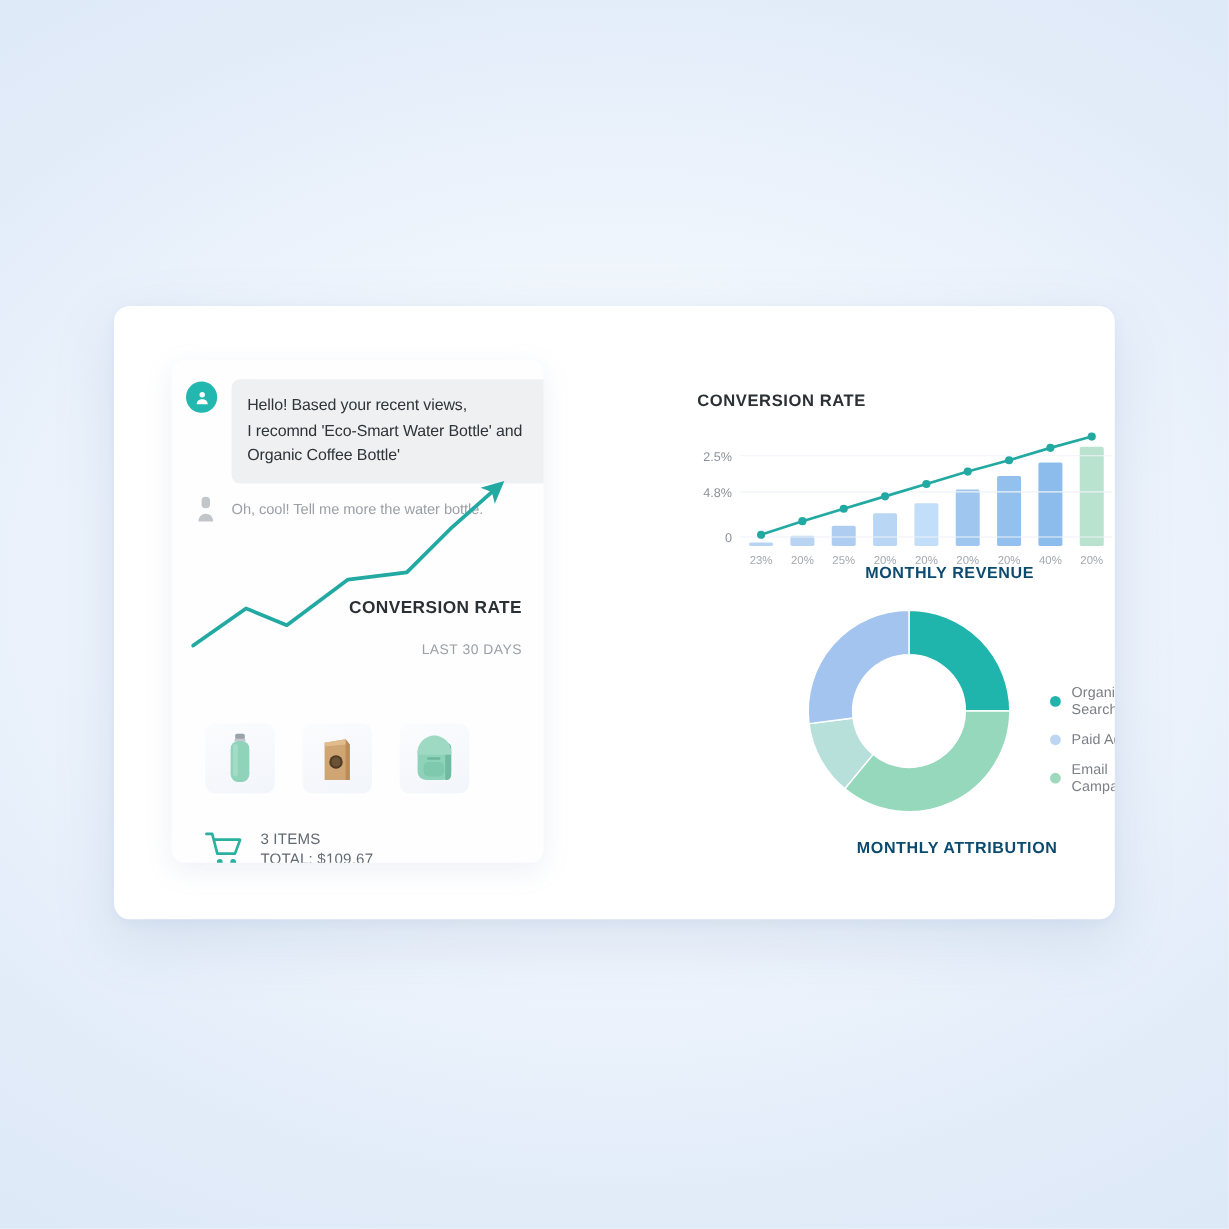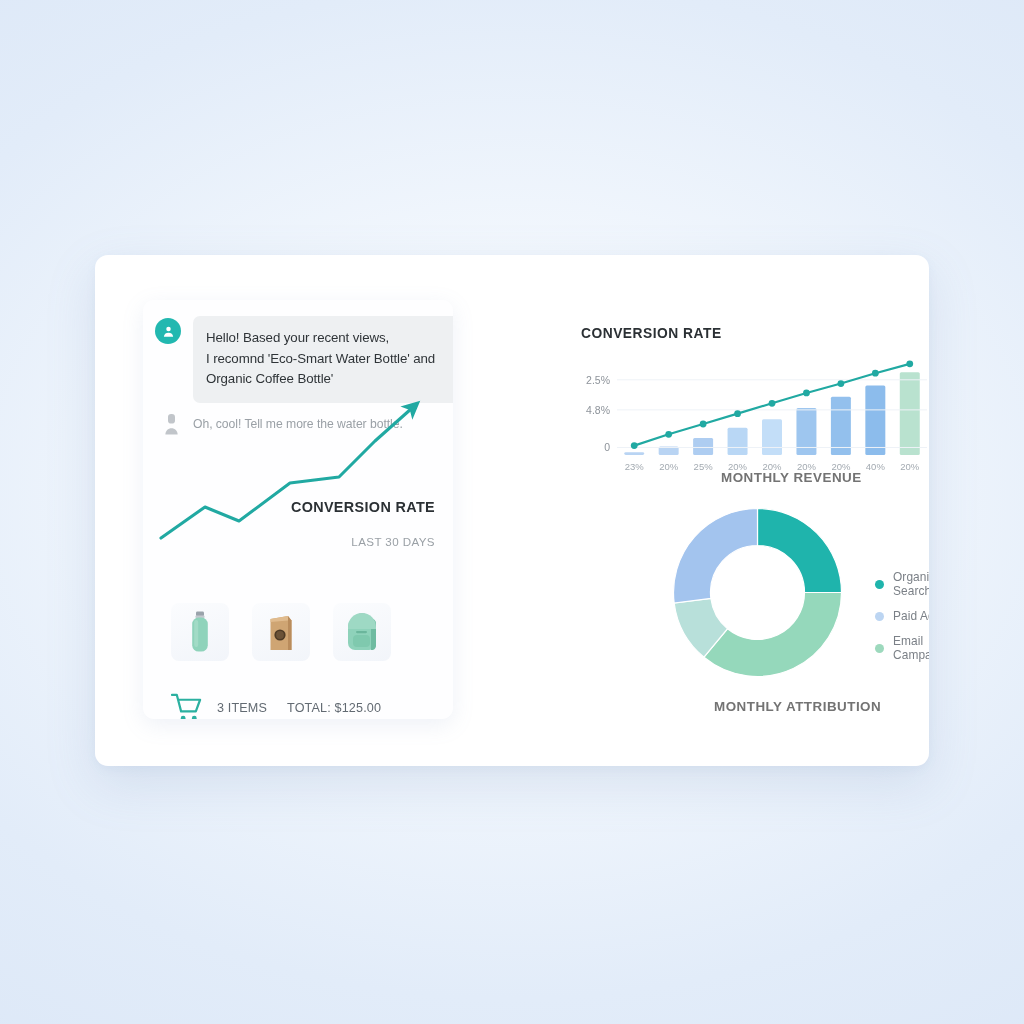--- a/index.html
+++ b/index.html
@@ -133,21 +133,21 @@
   }
 
   .cart-row {
     position: absolute;
     left: 27px;
     top: 392px;
     display: flex;
     align-items: center;
     gap: 12px;
   }
-  .cart-lines { display: flex; flex-direction: row; gap: 20px; }
+  .cart-lines { display: flex; flex-direction: column; gap: 3px; }
   .cart-lines span {
     font-size: 12.6px;
     color: #626a72;
     letter-spacing: .15px;
   }
 
   
   .charts-col {
     position: absolute;
     left: 390px;
@@ -160,21 +160,21 @@
     position: absolute;
     font-size: 13.8px;
     font-weight: 700;
     color: #2b3034;
     letter-spacing: .5px;
   }
   .chart-caption {
     position: absolute;
     font-size: 13.4px;
     font-weight: 700;
-    color: #737373;
+    color: #0c4a6e;
     letter-spacing: .5px;
   }
 
   #title-conversion { left: 96px; top: 71px; }
   #caption-monthly  { left: 236px; top: 215px; }
   #caption-attrib   { left: 229px; top: 444px; }
 
   .bar-chart {
     position: absolute;
     left: 88px;
@@ -283,21 +283,21 @@
     </div>
 
     <div class="cart-row">
       <svg width="35" height="31" viewBox="0 0 36 32">
         <path d="M2 3 h5 l4.4 17 h15.2 l4.4 -12 H9" fill="none" stroke="#2bb0a0" stroke-width="2.3" stroke-linecap="round" stroke-linejoin="round"></path>
         <circle cx="13.5" cy="27" r="2.5" fill="#2bb0a0"></circle>
         <circle cx="25" cy="27" r="2.5" fill="#2bb0a0"></circle>
       </svg>
       <div class="cart-lines">
         <span>3 ITEMS</span>
-        <span>TOTAL: $125.00</span>
+        <span>TOTAL: $109.67</span>
       </div>
     </div>
   </div>
 
   <div class="charts-col">
 
     <div class="chart-title" id="title-conversion">CONVERSION RATE</div>
 
     <svg class="bar-chart" viewBox="0 0 356 130">
       <g id="bars-group">

